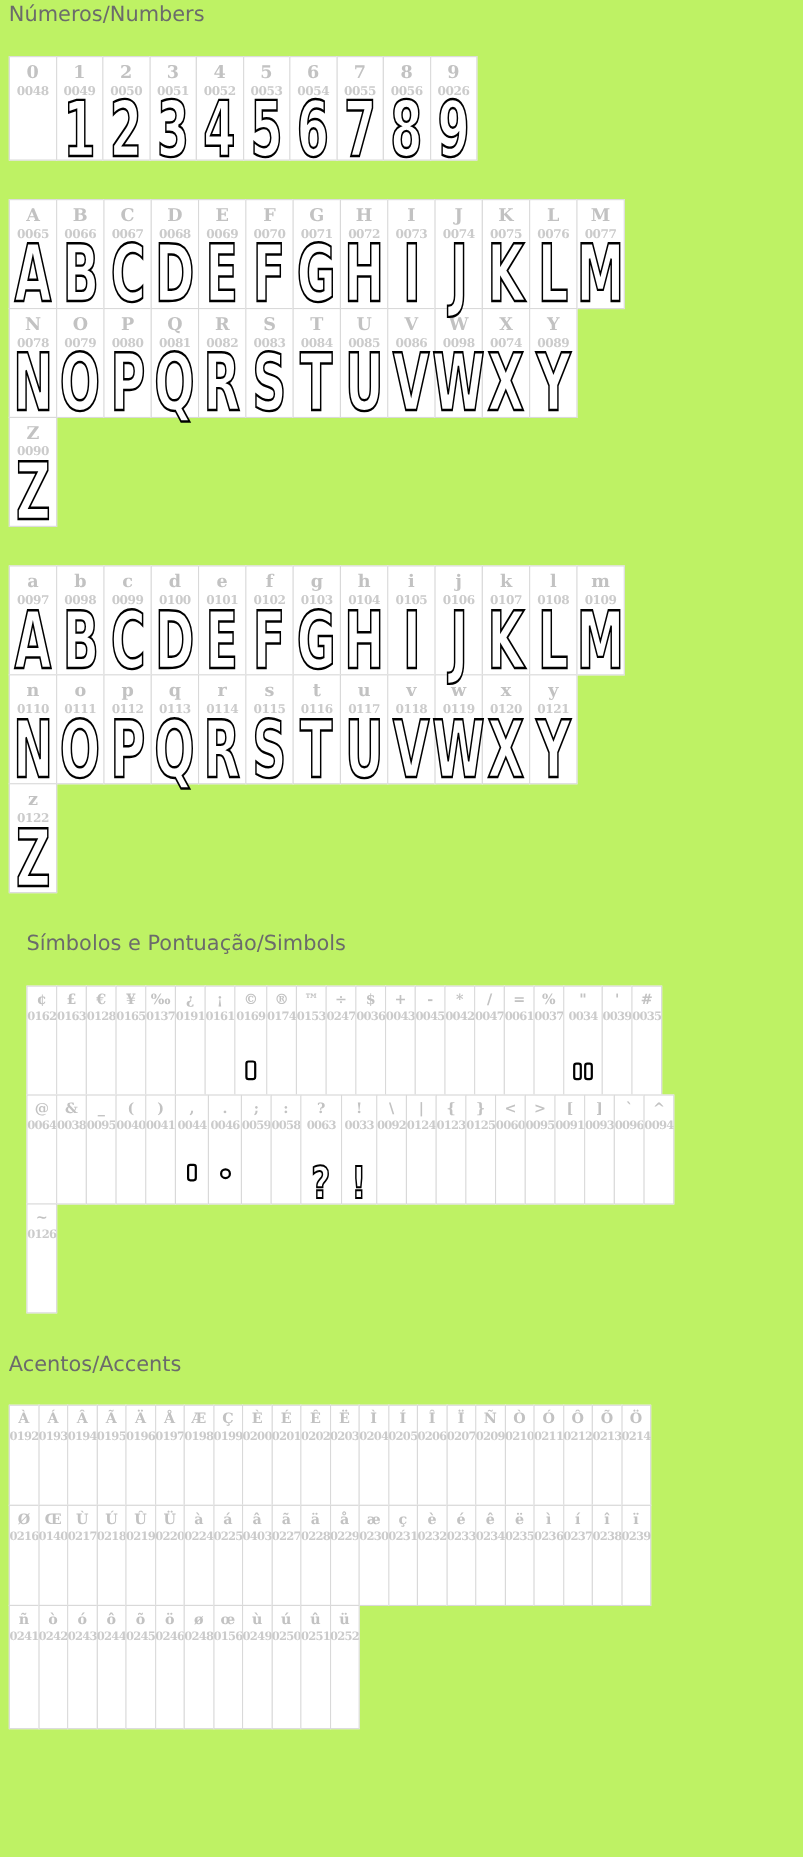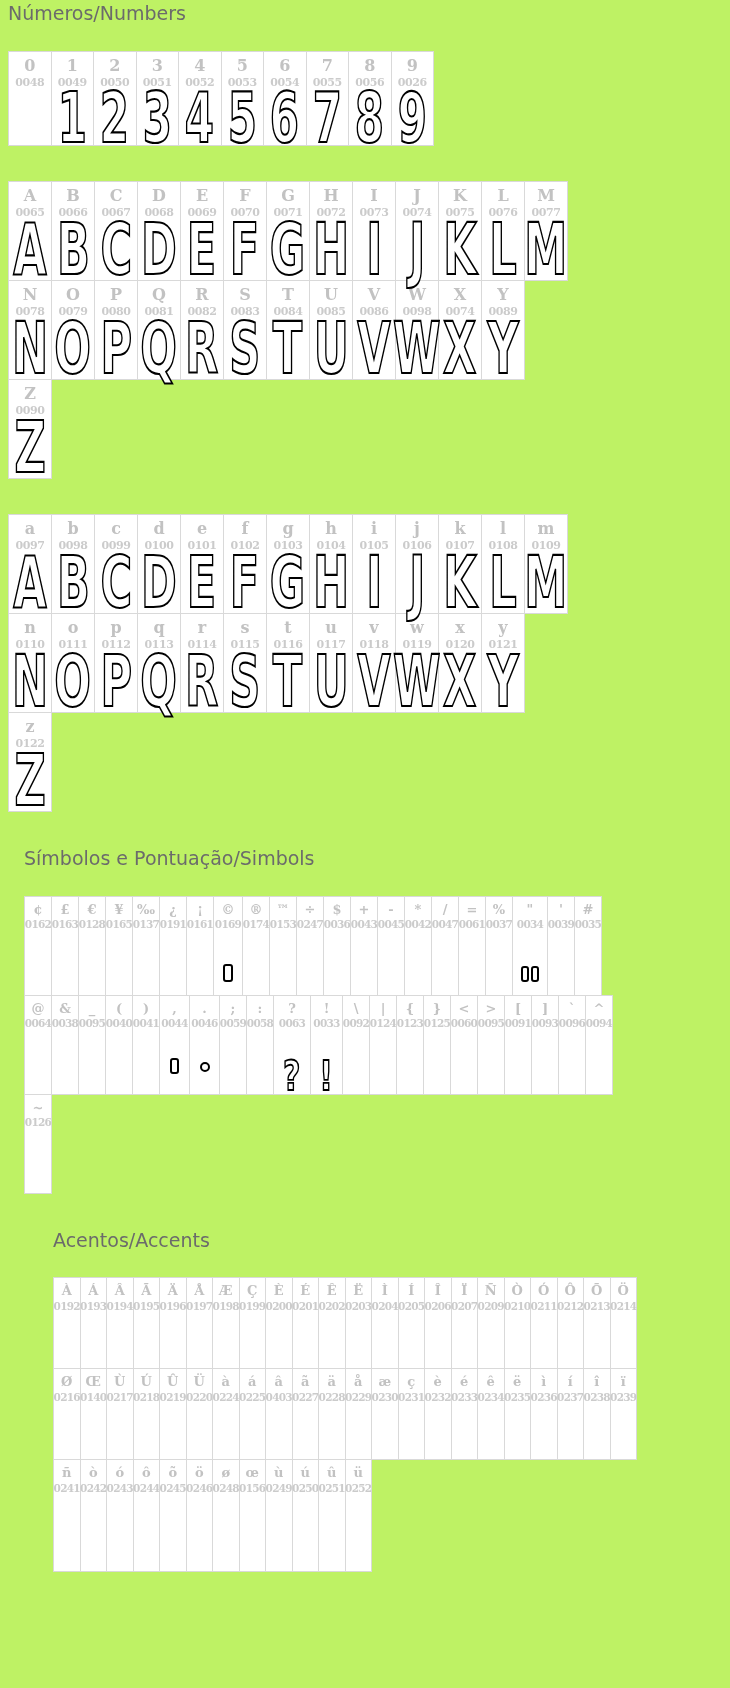--- a/index.html
+++ b/index.html
@@ -2,21 +2,21 @@
 <html><head>
 <meta charset="utf-8">
 <style>
   html,body{margin:0;padding:0;background:#fff;}
   #page{width:730px;height:1688px;overflow:hidden;background:#bef264;
         font-family:"DejaVu Sans",sans-serif;padding:2px 0 0 8px;box-sizing:border-box;}
   .section-title{font-size:19px;font-weight:400;color:#6b6b6b;margin:0 0 26px 0;line-height:1.2;}
   .sec{margin:0;}
   .sec + .sec{margin-top:35px;}
   .sec-symbols{margin-top:41px;margin-left:16px;}
-  .sec-accents{margin-top:44px;margin-left:45px;}
+  .sec-accents{margin-top:44px;}
   .row{display:flex;align-items:stretch;}
   .row + .row{margin-top:-1px;}
   .cell{border:1px solid #d9d9d9;background:#fff;box-sizing:border-box;
         display:flex;flex-direction:column;align-items:center;flex:0 0 auto;
         width:var(--cw,44px);}
   .cell + .cell{margin-left:-1px;}
   .char{font-family:"DejaVu Serif",serif;font-weight:bold;color:#c2c2c2;
         margin-top:4px;line-height:1.25;font-size:16px;white-space:nowrap;}
   .code{font-family:"DejaVu Serif",serif;font-weight:bold;color:#cbcbcb;
         font-size:11px;line-height:1.2;letter-spacing:-0.4px;white-space:nowrap;}

